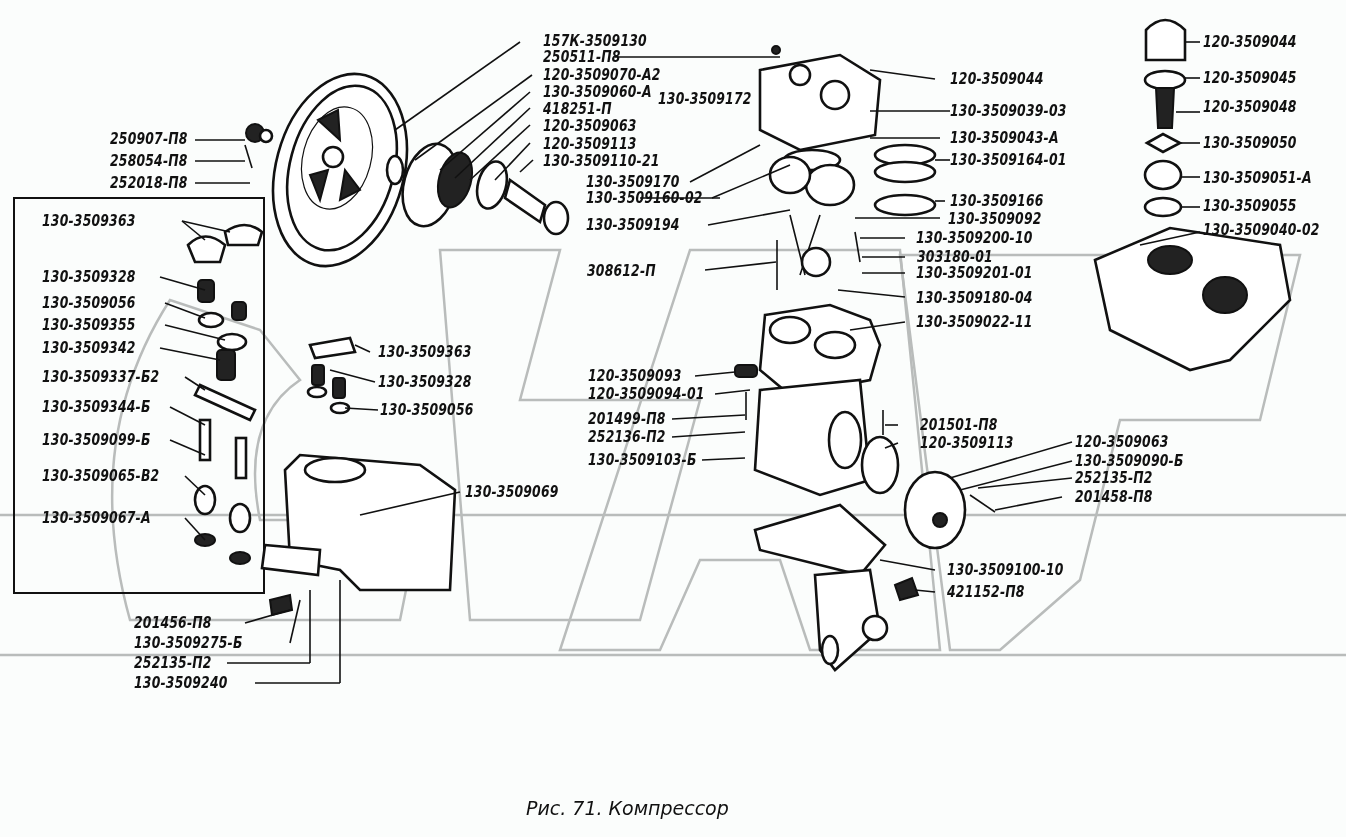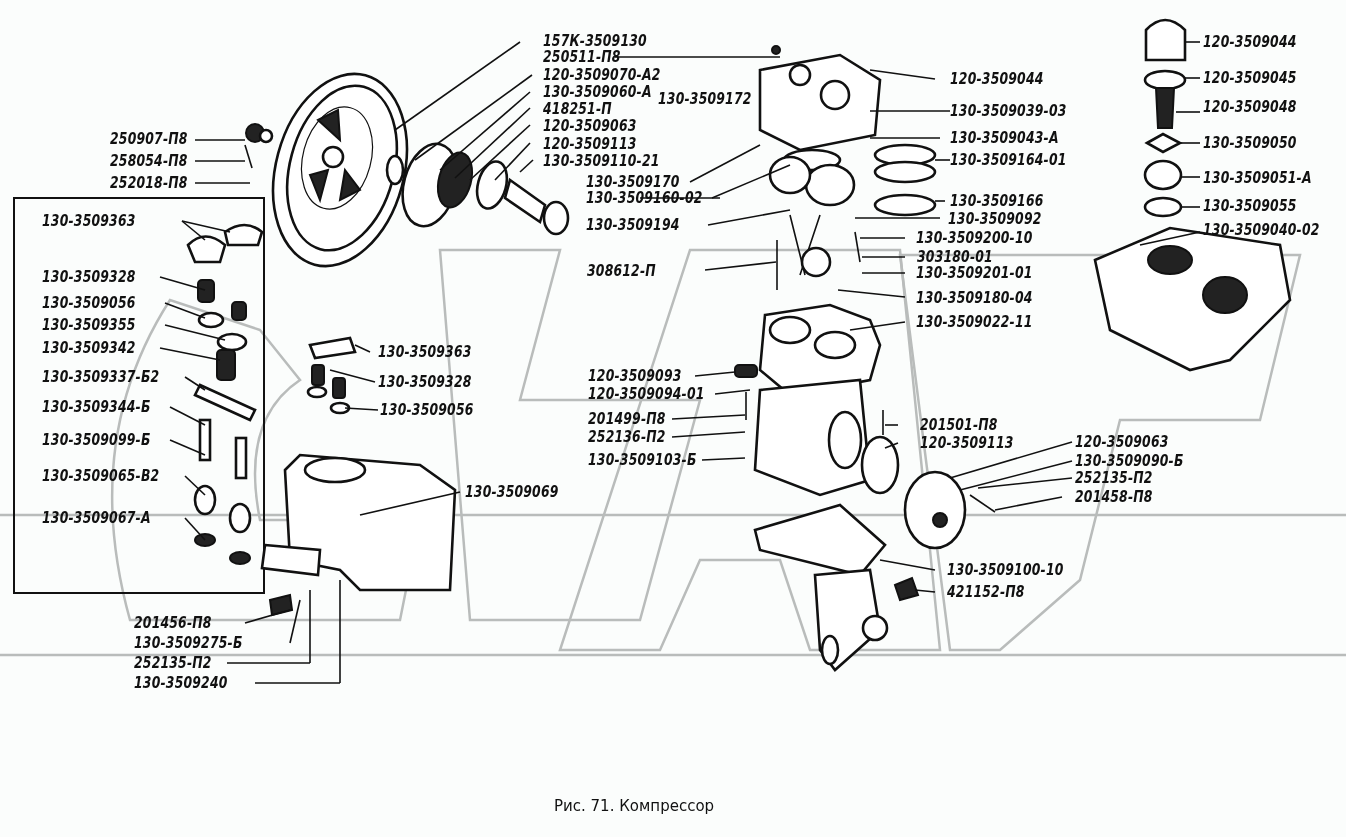--- a/index.html
+++ b/index.html
@@ -1,21 +1,21 @@
 <!DOCTYPE html>
 <html><head>
 <meta charset="utf-8">
 <style>
   html,body{margin:0;padding:0;background:#fbfdfc;}
   body{width:1346px;height:837px;position:relative;overflow:hidden;
        font-family:"DejaVu Sans Condensed","DejaVu Sans",sans-serif;color:#111;}
   .lbl{position:absolute;font-size:15px;font-style:italic;font-weight:bold;
        letter-spacing:0.2px;white-space:nowrap;line-height:16px;transform:scaleX(0.92);transform-origin:left center;}
-  #caption{position:absolute;left:554px;top:797px;font-size:15px;
-           font-family:"DejaVu Sans",sans-serif;}
+  #caption{position:absolute;left:526px;top:797px;font-size:19px;
+           font-family:"DejaVu Sans",sans-serif;font-style:italic;}
   svg#art{position:absolute;left:0;top:0;}
   .wm{fill:none;stroke:#b9bcbb;stroke-width:2.5;}
   .ln{stroke:#111;stroke-width:1.6;fill:none;}
   .pt{stroke:#111;stroke-width:2.6;fill:#fff;}
   .pd{stroke:#111;stroke-width:2;fill:#222;}
   .thin{stroke:#111;stroke-width:1.2;fill:none;}
 </style>
 </head>
 <body>
 

